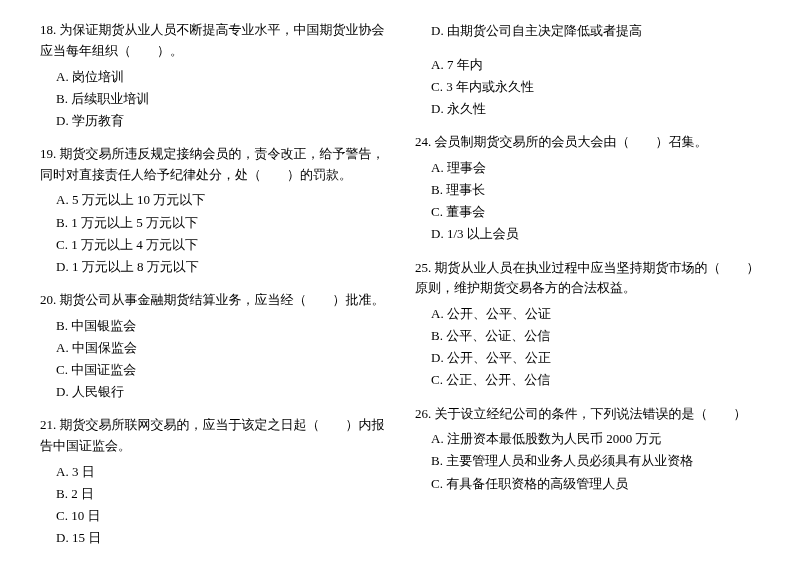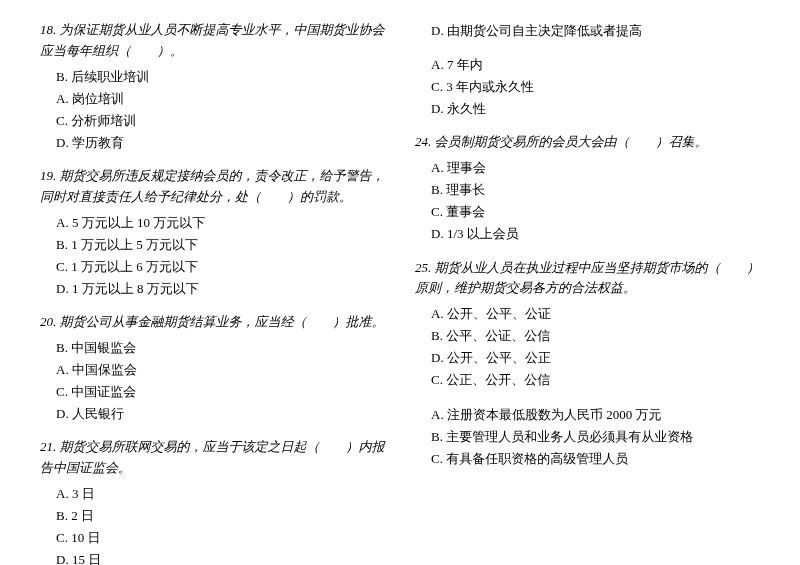--- a/index.html
+++ b/index.html
@@ -26,48 +26,46 @@
     .column {
       flex: 1;
     }
     .question-block {
       margin-bottom: 12px;
     }
     .question-text {
       line-height: 1.6;
       margin-bottom: 4px;
       text-indent: 0;
-      font-style: italic;
     }
     .option {
       margin-left: 16px;
       line-height: 1.7;
     }
   </style>
 </head>
 <body>
 
 <div class="page-content">
   <div class="two-column">
 
     <div class="column">
 
       <div class="question-block">
         <div class="question-text">18. 为保证期货从业人员不断提高专业水平，中国期货业协会应当每年组织（　　）。</div>
+        <div class="option">A. 岗位培训</div>
         <div class="option">B. 后续职业培训</div>
-        <div class="option">A. 岗位培训</div>
-        <div class="option">C. 分析师培训</div>
         <div class="option">D. 学历教育</div>
       </div>
 
       <div class="question-block">
         <div class="question-text">19. 期货交易所违反规定接纳会员的，责令改正，给予警告，同时对直接责任人给予纪律处分，处（　　）的罚款。</div>
         <div class="option">A. 5 万元以上 10 万元以下</div>
         <div class="option">B. 1 万元以上 5 万元以下</div>
-        <div class="option">C. 1 万元以上 6 万元以下</div>
+        <div class="option">C. 1 万元以上 4 万元以下</div>
         <div class="option">D. 1 万元以上 8 万元以下</div>
       </div>
 
       <div class="question-block">
         <div class="question-text">20. 期货公司从事金融期货结算业务，应当经（　　）批准。</div>
         <div class="option">B. 中国银监会</div>
         <div class="option">A. 中国保监会</div>
         <div class="option">C. 中国证监会</div>
         <div class="option">D. 人民银行</div>
       </div>
@@ -104,20 +102,21 @@
 
       <div class="question-block">
         <div class="question-text">25. 期货从业人员在执业过程中应当坚持期货市场的（　　）原则，维护期货交易各方的合法权益。</div>
         <div class="option">A. 公开、公平、公证</div>
         <div class="option">B. 公平、公证、公信</div>
         <div class="option">D. 公开、公平、公正</div>
         <div class="option">C. 公正、公开、公信</div>
       </div>
 
       <div class="question-block">
+        <div class="question-text">26. 关于设立经纪公司的条件，下列说法错误的是（　　）</div>
         <div class="option">A. 注册资本最低股数为人民币 2000 万元</div>
         <div class="option">B. 主要管理人员和业务人员必须具有从业资格</div>
         <div class="option">C. 有具备任职资格的高级管理人员</div>
 
       </div>
 
     </div>
   </div>
 
 </div>

